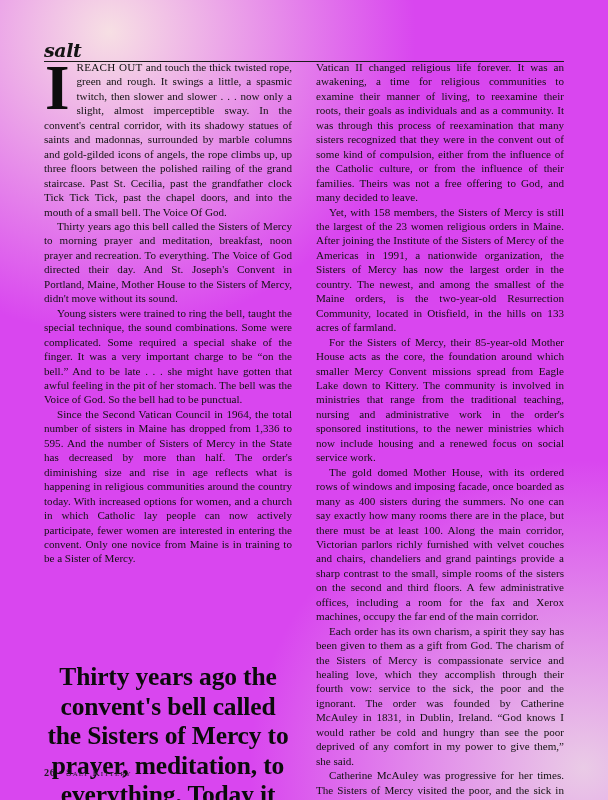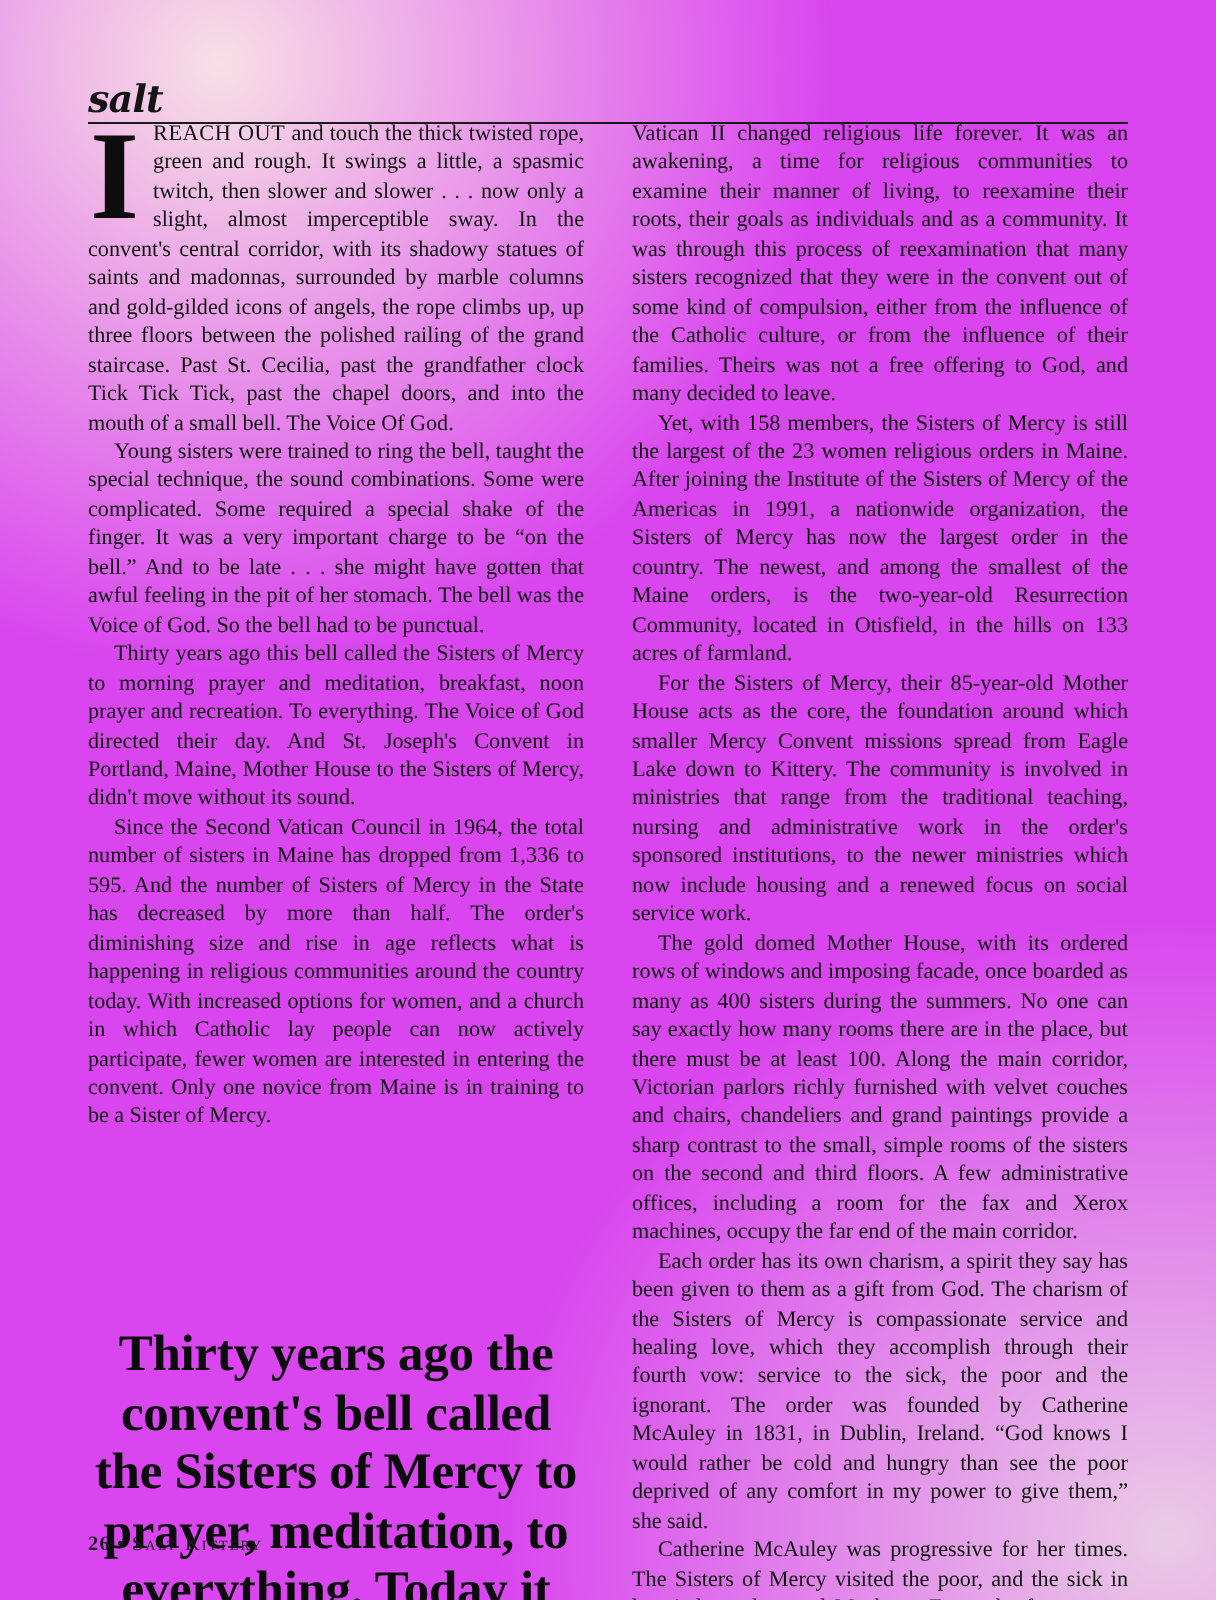--- a/index.html
+++ b/index.html
@@ -154,22 +154,22 @@
     <div class="masthead-word">salt</div>
     <div class="masthead-rule"></div>
   </div>
 
   <div class="columns">
 
     <div class="col col-left">
       <p class="body first">
         <span class="dropcap">I</span><span class="lead-caps">REACH OUT</span><span> and touch the thick twisted rope, green and rough. It swings a little, a spasmic twitch, then slower and slower . . . now only a slight, almost imperceptible sway. In the convent's central corridor, with its shadowy statues of saints and madonnas, surrounded by marble columns and gold-gilded icons of angels, the rope climbs up, up three floors between the polished railing of the grand staircase. Past St. Cecilia, past the grandfather clock Tick Tick Tick, past the chapel doors, and into the mouth of a small bell. The Voice Of God.</span>
       </p>
+      <p class="body">Thirty years ago this bell called the Sisters of Mercy to morning prayer and meditation, breakfast, noon prayer and recreation. To everything. The Voice of God directed their day. And St. Joseph's Convent in Portland, Maine, Mother House to the Sisters of Mercy, didn't move without its sound.</p>
       <p class="body">Young sisters were trained to ring the bell, taught the special technique, the sound combinations. Some were complicated. Some required a special shake of the finger. It was a very important charge to be “on the bell.” And to be late . . . she might have gotten that awful feeling in the pit of her stomach. The bell was the Voice of God. So the bell had to be punctual.</p>
-      <p class="body">Thirty years ago this bell called the Sisters of Mercy to morning prayer and meditation, breakfast, noon prayer and recreation. To everything. The Voice of God directed their day. And St. Joseph's Convent in Portland, Maine, Mother House to the Sisters of Mercy, didn't move without its sound.</p>
       <p class="body">Since the Second Vatican Council in 1964, the total number of sisters in Maine has dropped from 1,336 to 595. And the number of Sisters of Mercy in the State has decreased by more than half. The order's diminishing size and rise in age reflects what is happening in religious communities around the country today. With increased options for women, and a church in which Catholic lay people can now actively participate, fewer women are interested in entering the convent. Only one novice from Maine is in training to be a Sister of Mercy.</p>
 
       <blockquote class="pullquote" style="top: 602px;">Thirty years ago the convent's bell called the Sisters of Mercy to prayer, meditation, to everything. Today it rings only for the sisters' funerals.</blockquote>
     </div>
 
     <div class="col col-right">
       <p class="body first">Vatican II changed religious life forever. It was an awakening, a time for religious communities to examine their manner of living, to reexamine their roots, their goals as individuals and as a community. It was through this process of reexamination that many sisters recognized that they were in the convent out of some kind of compulsion, either from the influence of the Catholic culture, or from the influence of their families. Theirs was not a free offering to God, and many decided to leave.</p>
       <p class="body">Yet, with 158 members, the Sisters of Mercy is still the largest of the 23 women religious orders in Maine. After joining the Institute of the Sisters of Mercy of the Americas in 1991, a nationwide organization, the Sisters of Mercy has now the largest order in the country. The newest, and among the smallest of the Maine orders, is the two-year-old Resurrection Community, located in Otisfield, in the hills on 133 acres of farmland.</p>
       <p class="body">For the Sisters of Mercy, their 85-year-old Mother House acts as the core, the foundation around which smaller Mercy Convent missions spread from Eagle Lake down to Kittery. The community is involved in ministries that range from the traditional teaching, nursing and administrative work in the order's sponsored institutions, to the newer ministries which now include housing and a renewed focus on social service work.</p>
       <p class="body">The gold domed Mother House, with its ordered rows of windows and imposing facade, once boarded as many as 400 sisters during the summers. No one can say exactly how many rooms there are in the place, but there must be at least 100. Along the main corridor, Victorian parlors richly furnished with velvet couches and chairs, chandeliers and grand paintings provide a sharp contrast to the small, simple rooms of the sisters on the second and third floors. A few administrative offices, including a room for the fax and Xerox machines, occupy the far end of the main corridor.</p>

